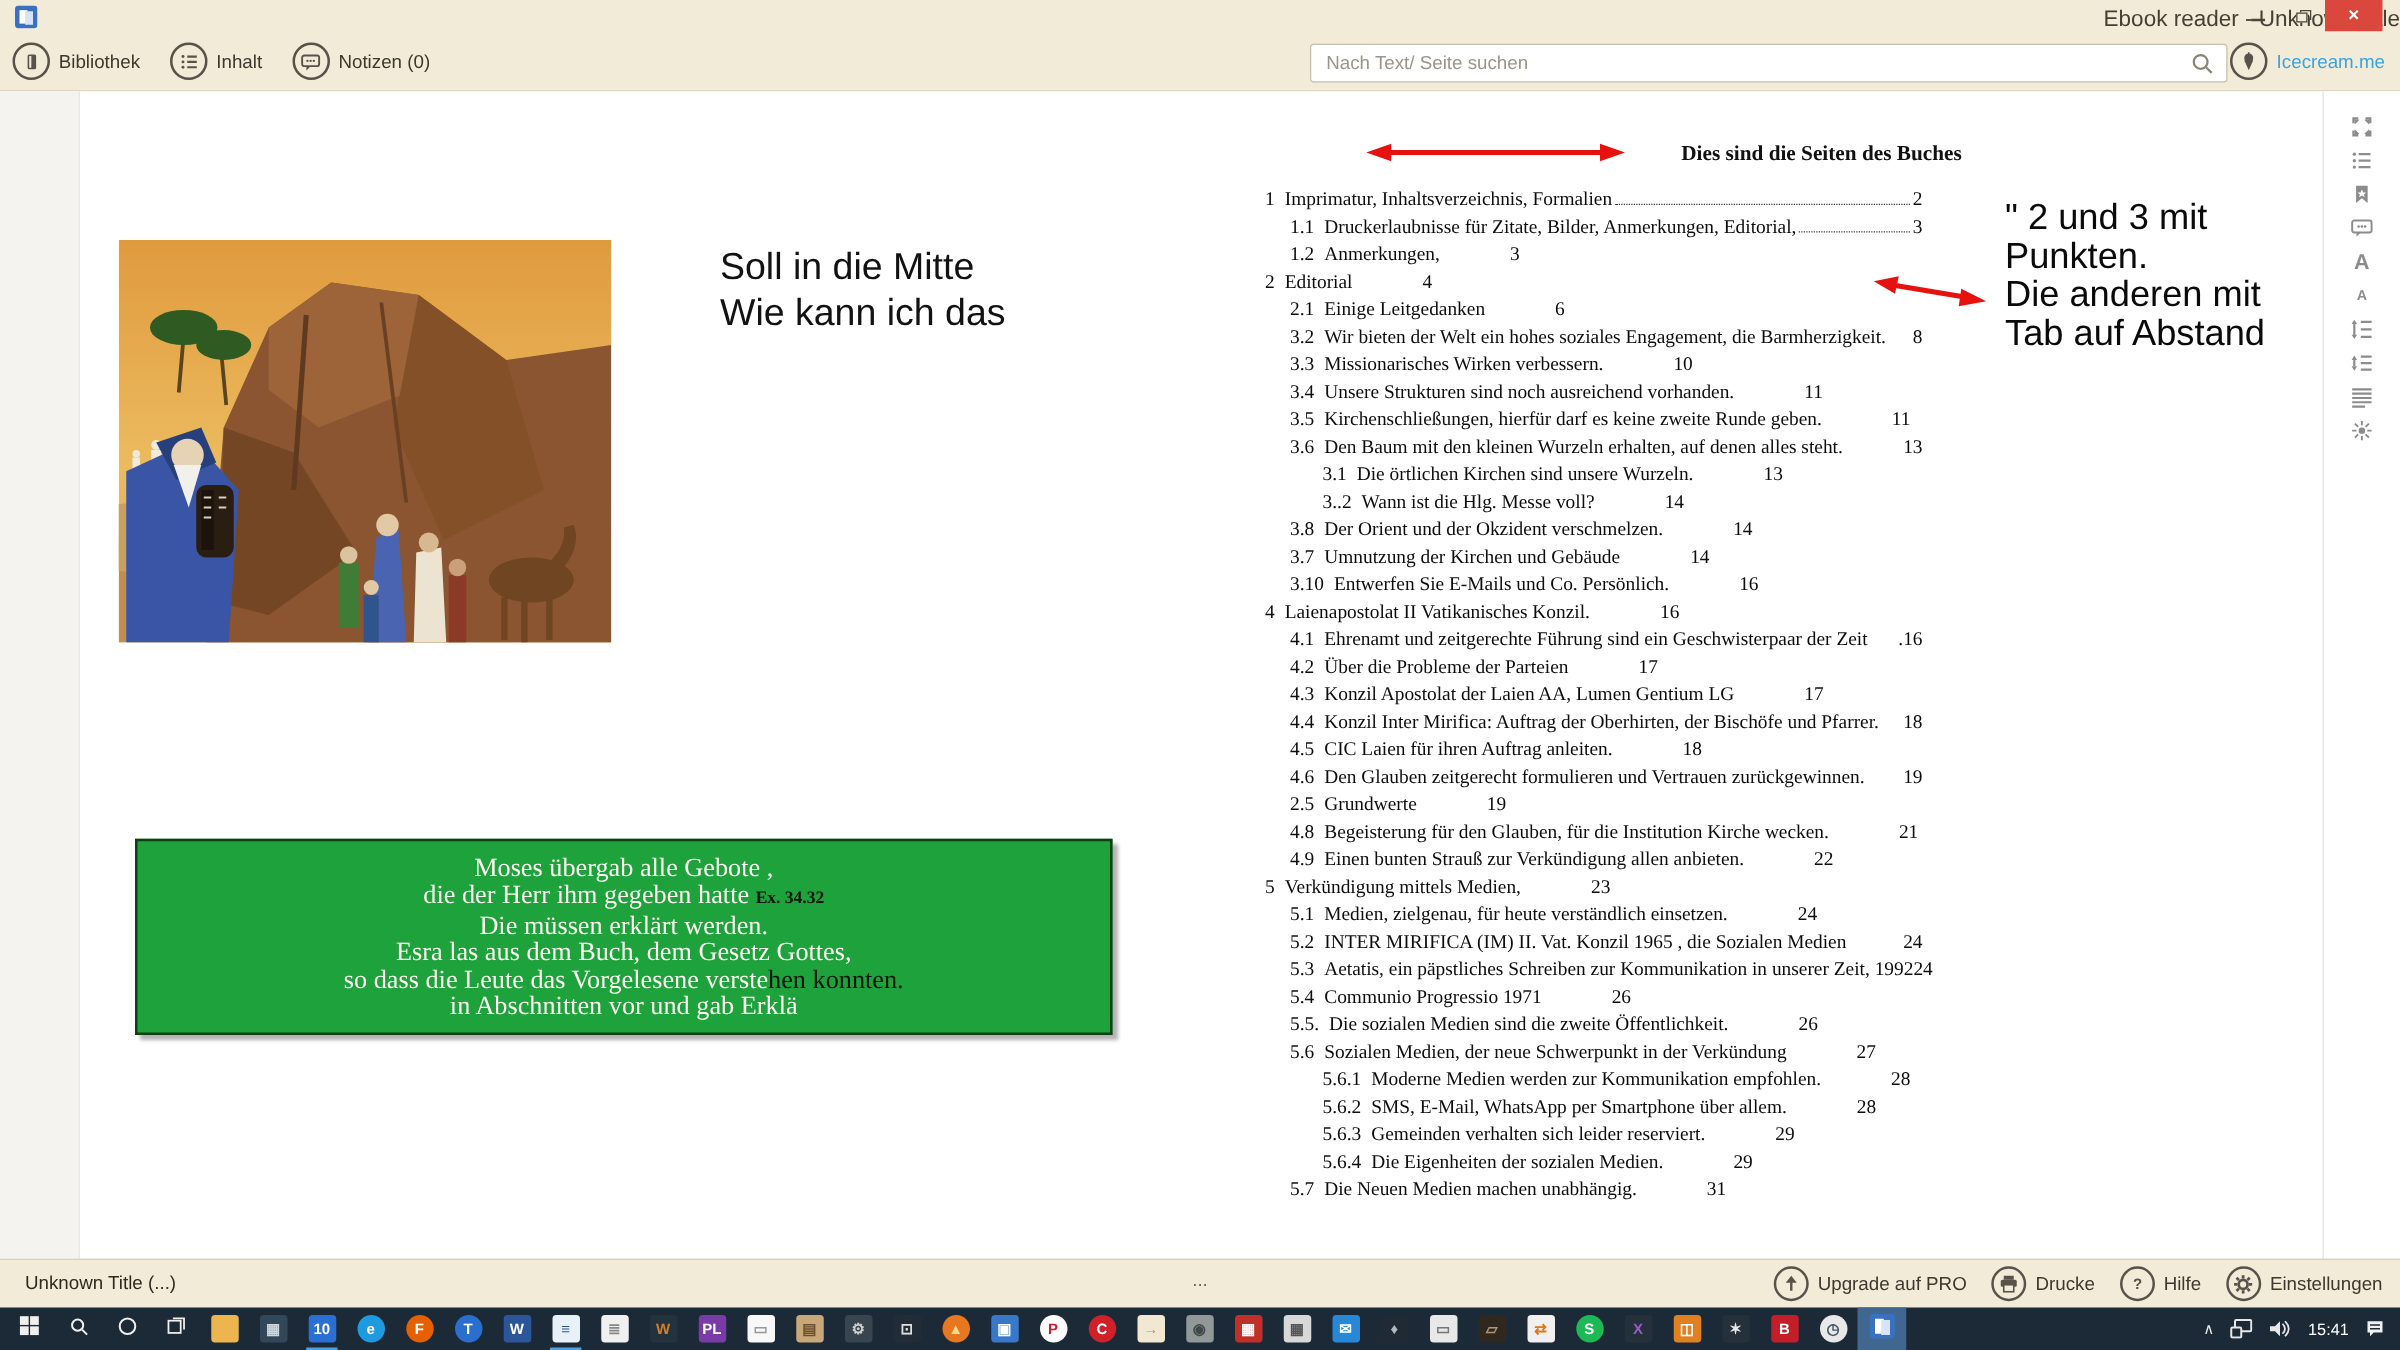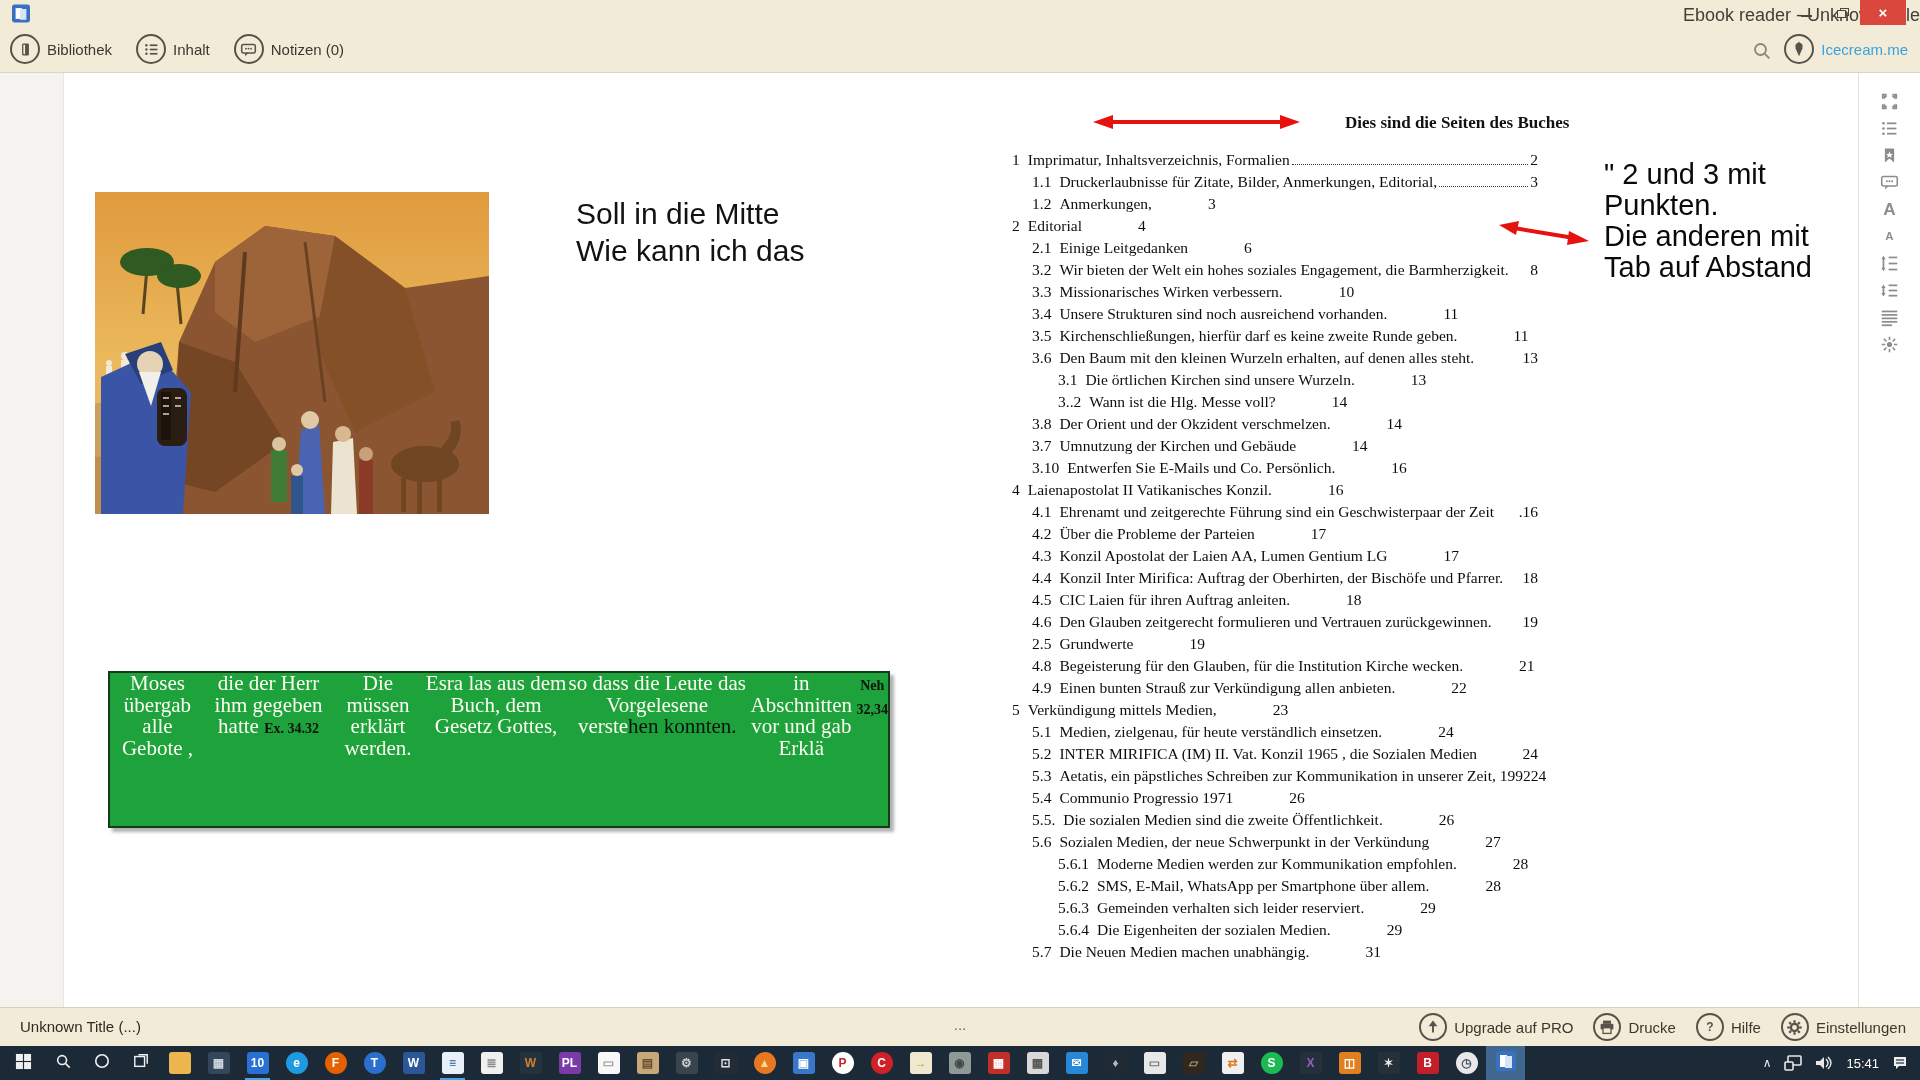--- a/index.html
+++ b/index.html
@@ -45,21 +45,21 @@
   .side-icons { display:flex; flex-direction:column; align-items:center; padding-top:16px; gap:3px; }
   .side-ic { width:26px; height:24px; display:flex; align-items:center; justify-content:center;
              color:#8c8c8c; cursor:pointer; }
 
   .painting { position:absolute; left:95px; top:119px; width:394px; height:322px; }
 
   .mid-note { position:absolute; left:576px; top:122px; font-size:30px; line-height:37px; color:#121212; }
 
   .green-box { position:absolute; left:108px; top:598px; width:782px; height:157px;
                background:#1da23c; border:2px solid #133c18; box-shadow:4px 4px 3px rgba(0,0,0,0.30);
-               display:flex; flex-direction:row; justify-content:center;
+               display:flex; flex-direction:column; justify-content:center;
                text-align:center; font-family:"Liberation Serif", serif; }
   .gb-line { font-size:21px; line-height:21.5px; color:#fff; }
   .seg-w { color:#fdfdf2; }
   .seg-b { color:#0c130c; }
   .seg-ref { color:#0c130c; font-weight:bold; font-size:14px; }
 
   .toc-header { position:absolute; left:1311px; top:40px; font-family:"Liberation Serif", serif;
                 font-weight:bold; font-size:17px; color:#111;margin-left:34px; }
   .toc-list { position:absolute; left:1012px; top:78px; width:526px;
               font-family:"Liberation Serif", serif; font-size:15.5px; color:#0d0d0d; }
@@ -164,20 +164,21 @@
               <g fill="#57534a">
                 <circle cx="7" cy="9" r="1.1"></circle>
                 <circle cx="10" cy="9" r="1.1"></circle>
                 <circle cx="13" cy="9" r="1.1"></circle>
               </g>
             </svg>
           </span>
           <span class="tb-label">Notizen (0)</span>
         </div>
       </div>
+    <input class="searchbox" type="text" placeholder="Nach Text/ Seite suchen" style="">
     <span class="search-glass">
       <svg viewBox="0 0 20 20" width="20" height="20">
           <circle cx="8.5" cy="8.5" r="5.5" fill="none" stroke="#8a8578" stroke-width="1.8"></circle>
           <line x1="12.8" y1="12.8" x2="17.3" y2="17.3" stroke="#8a8578" stroke-width="1.8"></line>
         </svg>
     </span>
     <div class="brand">
       <span class="tb-circle">
         <svg viewBox="0 0 20 20" width="18" height="18">
             <circle cx="10" cy="7" r="4" fill="#57534a"></circle>
@@ -264,21 +265,20 @@
         <div>Wie kann ich das</div>
       </div>
 
     <div class="green-box" id="green-box">
         <div class="gb-line"><span class="seg-w">Moses übergab alle Gebote ,</span></div>
         <div class="gb-line"><span class="seg-w">die der Herr ihm gegeben hatte </span><span class="seg-ref">Ex. 34.32</span></div>
         <div class="gb-line"><span class="seg-w">Die müssen erklärt werden.</span></div>
         <div class="gb-line"><span class="seg-w">Esra las aus dem Buch, dem Gesetz Gottes,</span></div>
         <div class="gb-line"><span class="seg-w">so dass die Leute das Vorgelesene verste</span><span class="seg-b">hen konnten.</span></div>
         <div class="gb-line"><span class="seg-w">in Abschnitten vor und gab Erklä</span></div>
-        <div class="gb-line"><span class="seg-ref">Neh 32,34</span></div>
       </div>
 
     <div class="toc-header">Dies sind die Seiten des Buches</div>
     <div class="toc-list" id="toc-list">
         <div class="toc-row i0">
           <span class="toc-num">1</span>
           <span class="toc-text">Imprimatur, Inhaltsverzeichnis, Formalien</span>
           <span class="toc-leader"></span>
           <span class="toc-page">2</span>
         </div>

